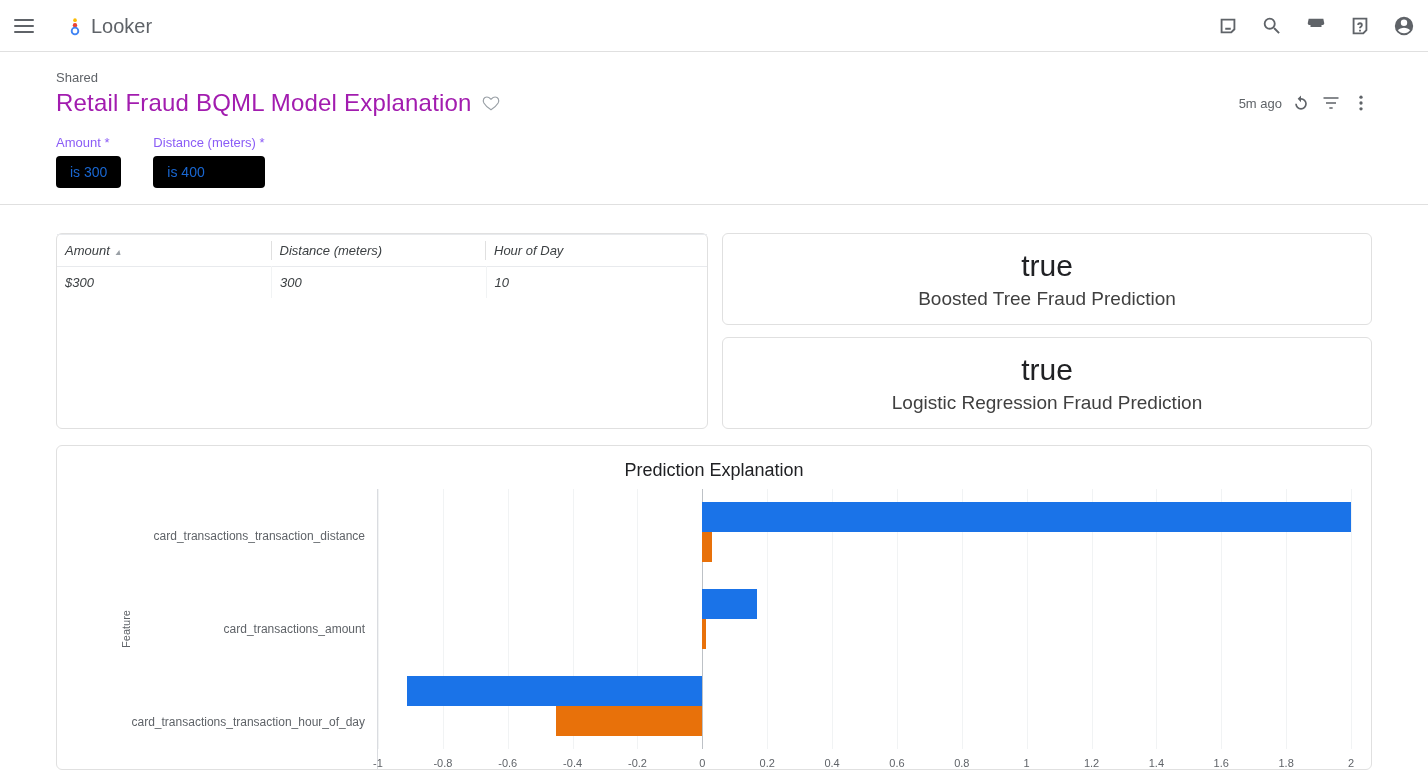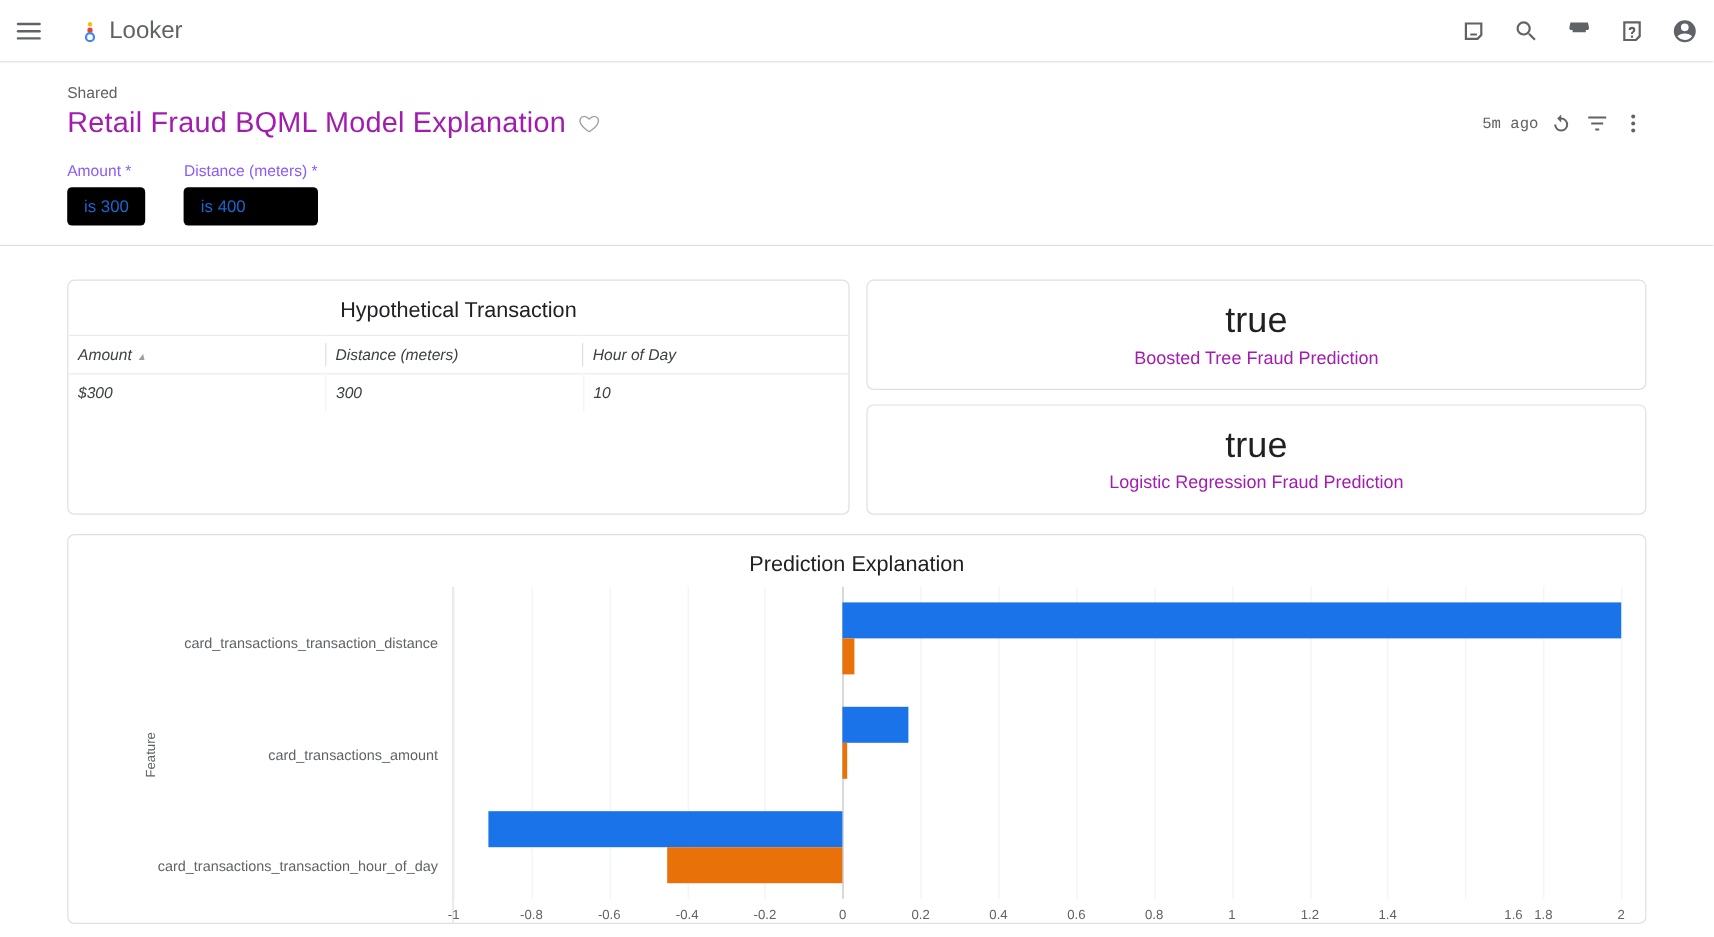--- a/index.html
+++ b/index.html
@@ -30,21 +30,21 @@
   .header-section {
     padding: 18px 56px 16px 56px;
     border-bottom: 1px solid #e0e0e0;
   }
   .breadcrumb { font-size:13px; color:#5f6368; margin-bottom:4px;}
   .title-row { display:flex; align-items:center; justify-content:space-between; }
   .title-left { display:flex; align-items:center; gap:10px;}
   .page-title { font-size:24px; font-weight:400; color:#a21caf; letter-spacing:0.2px;}
   .heart-icon { width:18px; height:18px; cursor:pointer;}
   .heart-icon svg { width:18px; height:18px; fill:none; stroke:#9aa0a6; stroke-width:1.5;}
-  .title-right { display:flex; align-items:center; gap:8px; color:#5f6368; font-size:13px;font-family:Liberation Mono, monospace;}
+  .title-right { display:flex; align-items:center; gap:8px; color:#5f6368; font-size:13px;}
   .title-right .icon-btn { width:22px; height:22px; cursor:pointer; display:flex; align-items:center; justify-content:center;}
   .title-right svg { width:20px; height:20px; fill:#5f6368;}
 
   .filters-row { display:flex; gap:32px; margin-top:18px; align-items:flex-start;}
   .filter-group { display:flex; flex-direction:column; gap:6px;}
   .filter-label { font-size:13px; color:#8b5cf6;}
   .filter-chip {
     background:#000000;
     color:#1967d2;
     border-radius:4px;
@@ -92,21 +92,21 @@
   .sort-caret { font-size:10px; color:#9aa0a6; margin-left:2px; display:inline-block;}
   .trans-table td {
     font-size:13px; padding:8px 8px; color:#3c4043;
     border-right:1px solid #f1f3f4;
   }
   .trans-table td:last-child { border-right:none;}
 
   .right-col { flex:1; display:flex; flex-direction:column; gap:12px;}
   .pred-tile { flex:1; display:flex; flex-direction:column; align-items:center; justify-content:center; padding:10px 0;}
   .pred-big { font-size:30px; font-weight:500; color:#202124; line-height:1.1;}
-  .pred-sub { font-size:15px; color:#a21caf; margin-top:6px;}
+  .pred-sub { font-size:19px; color:#404040; margin-top:6px;}
 
   .explain-tile { padding:14px 0 0 0; }
   .explain-tile .tile-title { text-align:center; font-size:18px; font-weight:400; margin-bottom:8px;}
   .chart-wrap { position:relative; height:280px; padding:0 20px 0 20px; display:flex;}
   .y-axis-label {
     position:absolute;
     left:50px;
     top:50%;
     transform: translateY(-50%) rotate(-90deg);
     transform-origin: center;
@@ -237,21 +237,20 @@
       <div class="filter-chip">is 400</div>
     </div>
   </div>
 </div>
 
 <div class="content">
 
   <div class="row-tiles">
 
     <div class="tile tile-left">
-      <div class="tile-title">Hypothetical Transaction</div>
       <table class="trans-table">
         <thead>
           <tr>
             <th style="width:33%;">
               <span>Amount</span>
               <span class="sort-caret">▴</span>
             </th>
             <th style="width:33%;">
               <span>Distance (meters)</span>
             </th>
@@ -303,21 +302,21 @@
             <div class="x-tick" style="left: 20%;">-0.4</div>
             <div class="x-tick" style="left: 26.6667%;">-0.2</div>
             <div class="x-tick" style="left: 33.3333%;">0</div>
             <div class="x-tick" style="left: 40%;">0.2</div>
             <div class="x-tick" style="left: 46.6667%;">0.4</div>
             <div class="x-tick" style="left: 53.3333%;">0.6</div>
             <div class="x-tick" style="left: 60%;">0.8</div>
             <div class="x-tick" style="left: 66.6667%;">1</div>
             <div class="x-tick" style="left: 73.3333%;">1.2</div>
             <div class="x-tick" style="left: 80%;">1.4</div>
-            <div class="x-tick" style="left: 86.6667%; margin-left: 40px;">1.6</div>
+            <div class="x-tick" style="left: 86.6667%;">1.6</div>
             <div class="x-tick" style="left: 93.3333%;">1.8</div>
             <div class="x-tick" style="left: 100%;">2</div>
           </div>
       <div class="grid-line" style="left: 0%;"></div>
           <div class="grid-line" style="left: 6.66667%;"></div>
           <div class="grid-line" style="left: 13.3333%;"></div>
           <div class="grid-line" style="left: 20%;"></div>
           <div class="grid-line" style="left: 26.6667%;"></div>
           <div class="zero-line" style="left: 33.3333%;"></div>
           <div class="grid-line" style="left: 40%;"></div>

